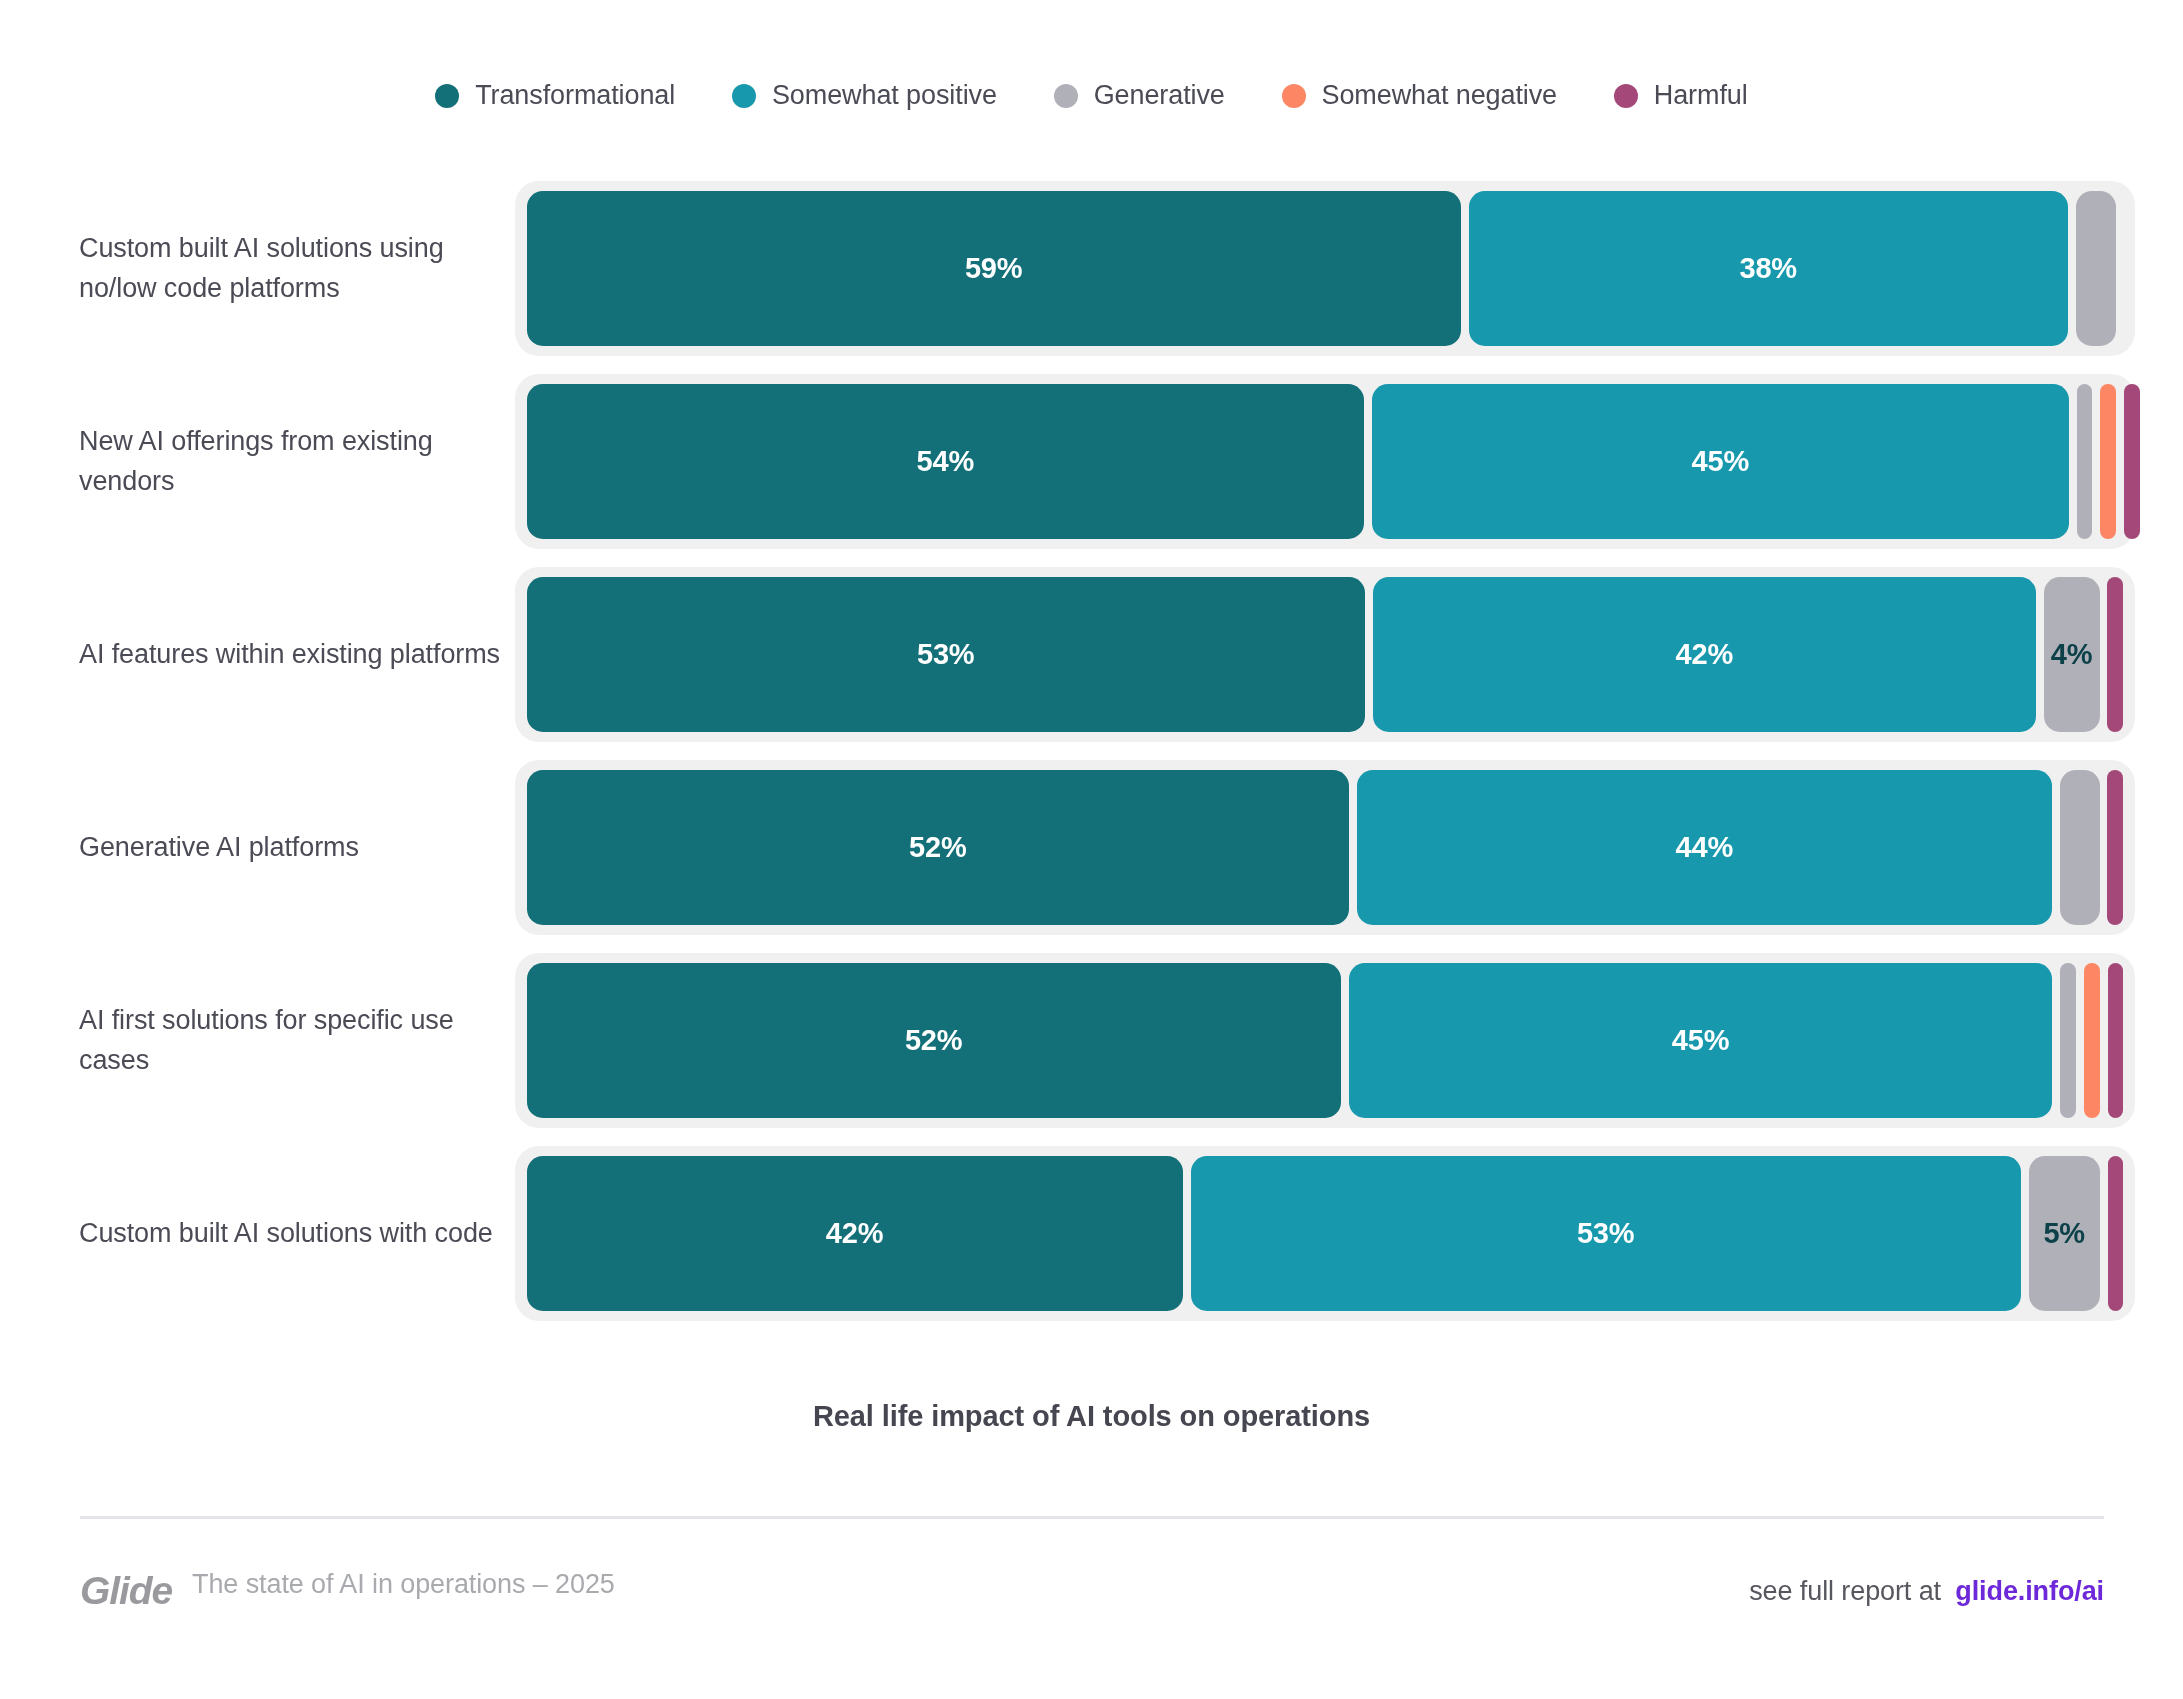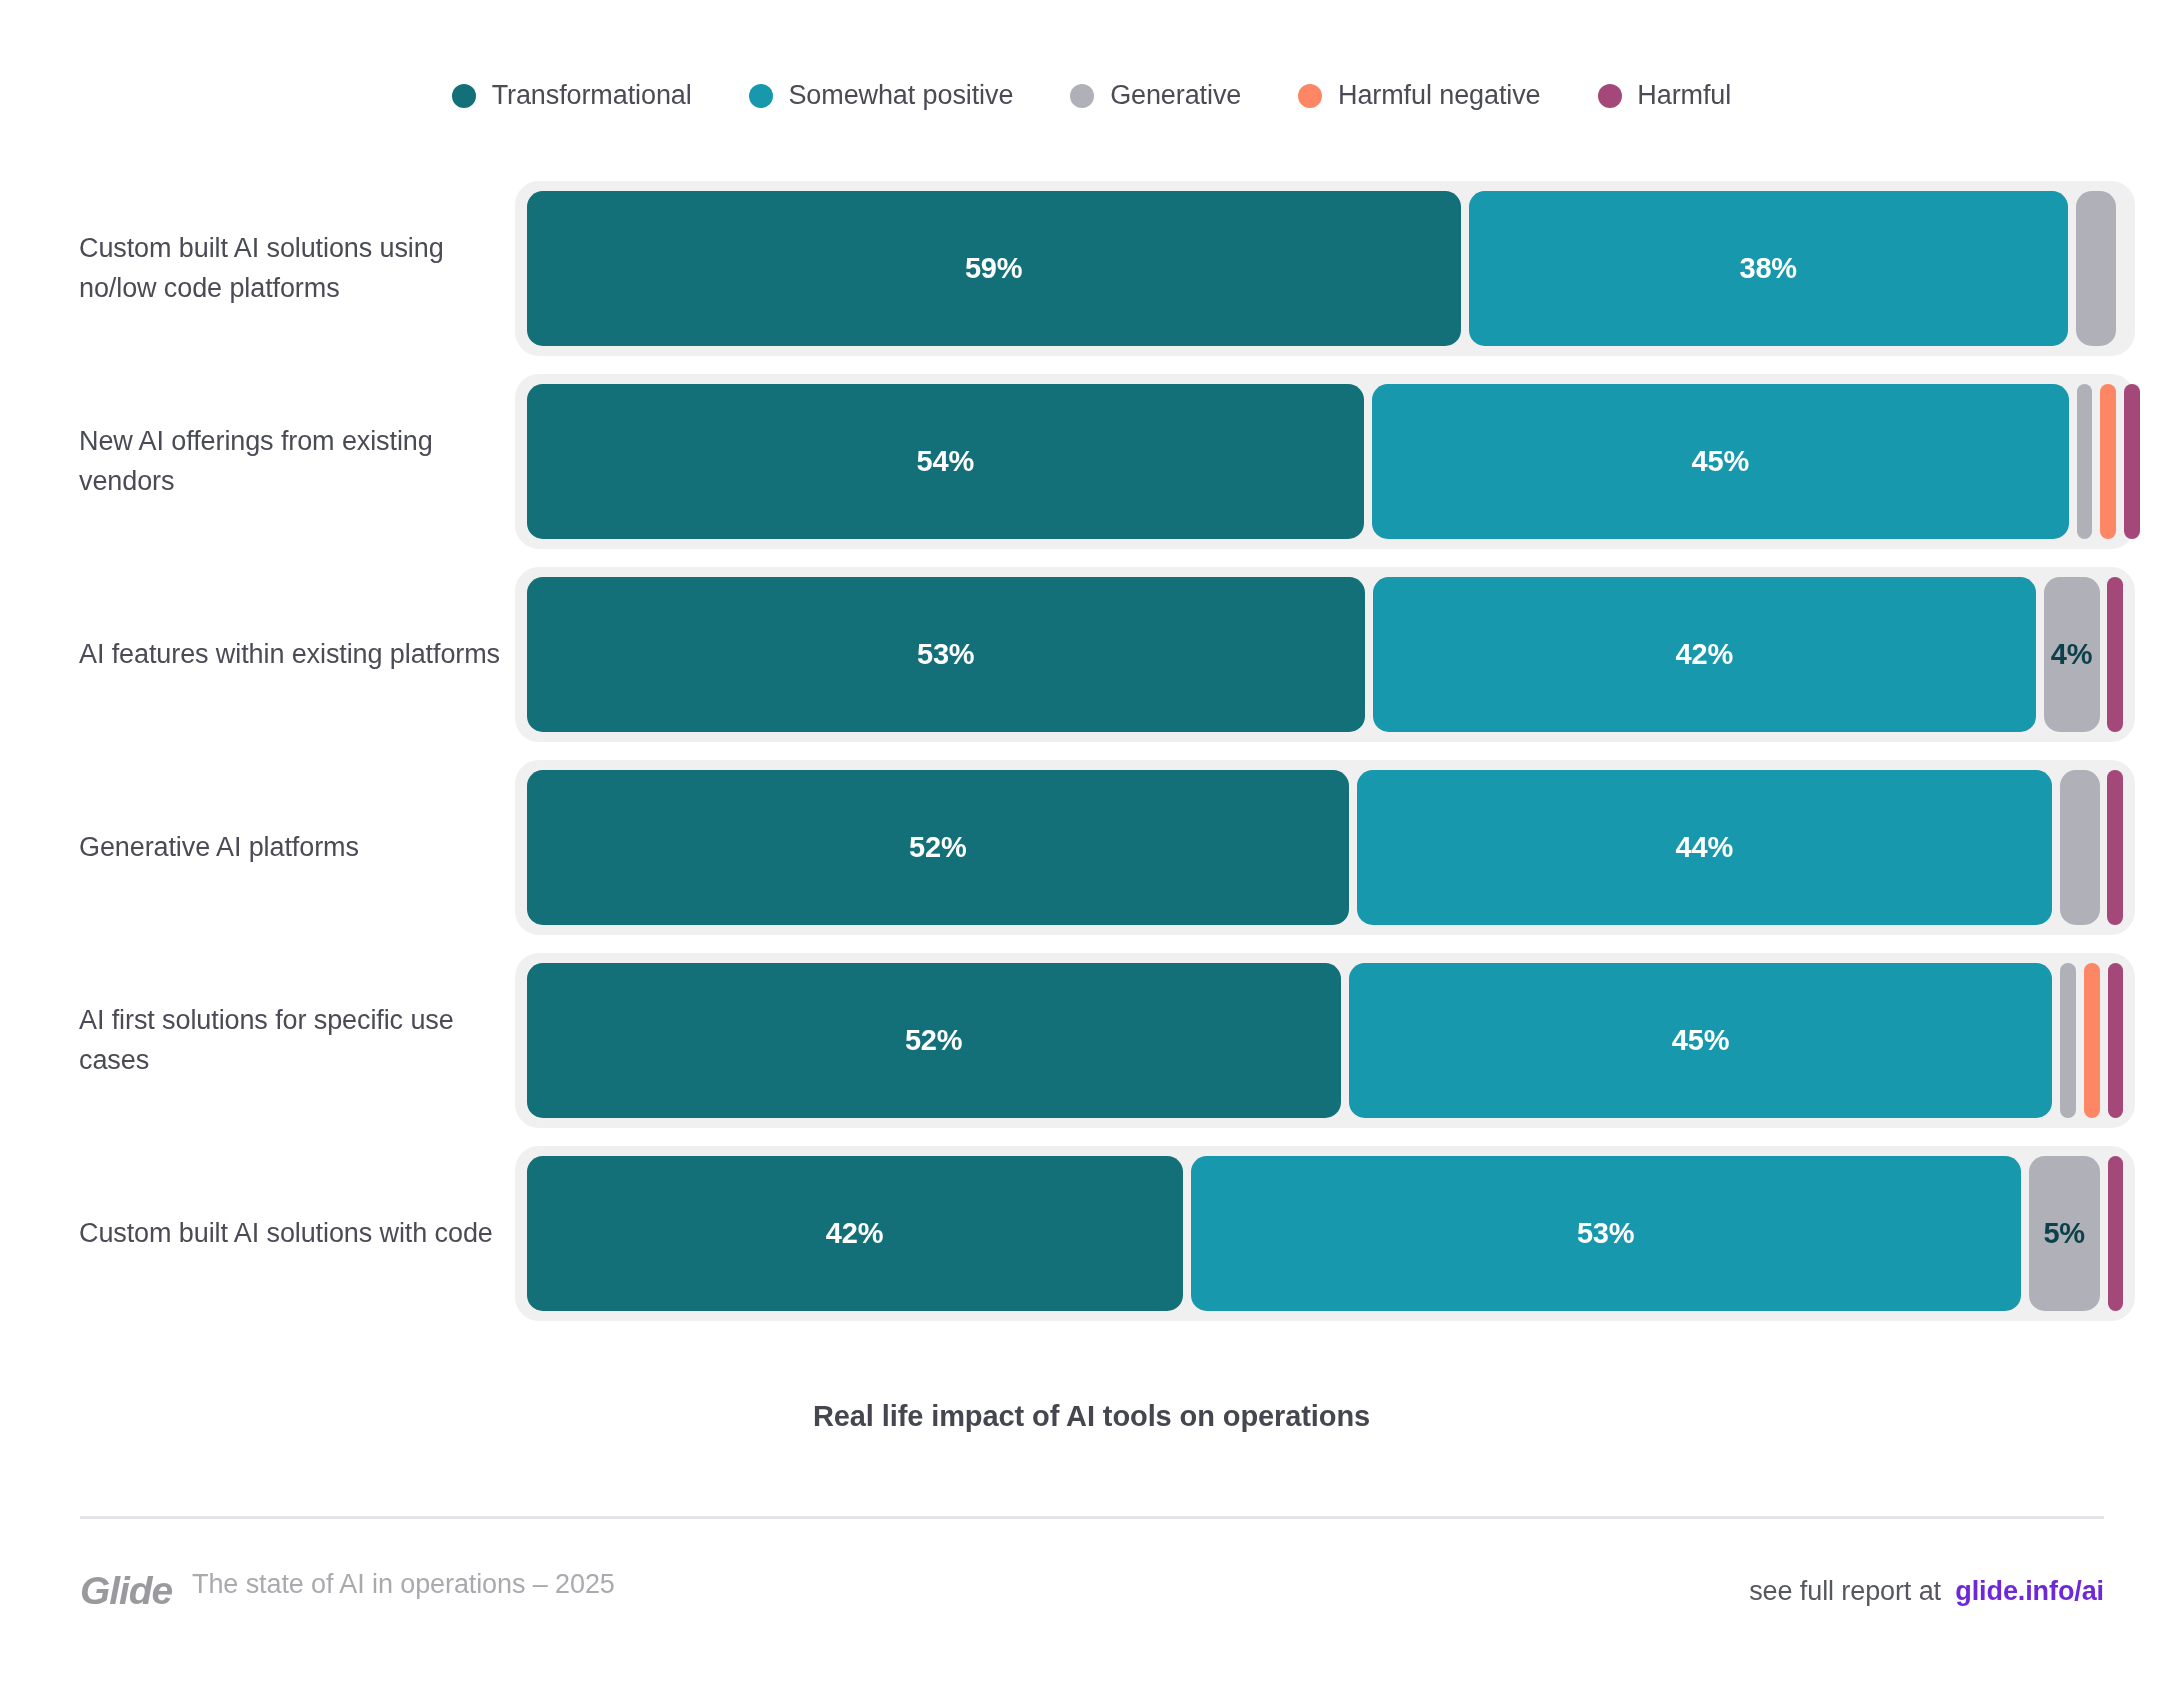--- a/index.html
+++ b/index.html
@@ -113,21 +113,21 @@
       <div class="legend-item">
         <span class="legend-dot" style="background: rgb(24, 152, 172);"></span>
         <span class="legend-label">Somewhat positive</span>
       </div>
       <div class="legend-item">
         <span class="legend-dot" style="background: rgb(176, 177, 184);"></span>
         <span class="legend-label">Generative</span>
       </div>
       <div class="legend-item">
         <span class="legend-dot" style="background: rgb(253, 134, 100);"></span>
-        <span class="legend-label">Harmful negative</span>
+        <span class="legend-label">Somewhat negative</span>
       </div>
       <div class="legend-item">
         <span class="legend-dot" style="background: rgb(163, 72, 120);"></span>
         <span class="legend-label">Harmful</span>
       </div>
     </div>
 
   <div class="chart">
       <div class="row">
         <div class="row-label">Custom built AI solutions using no/low code platforms</div>

